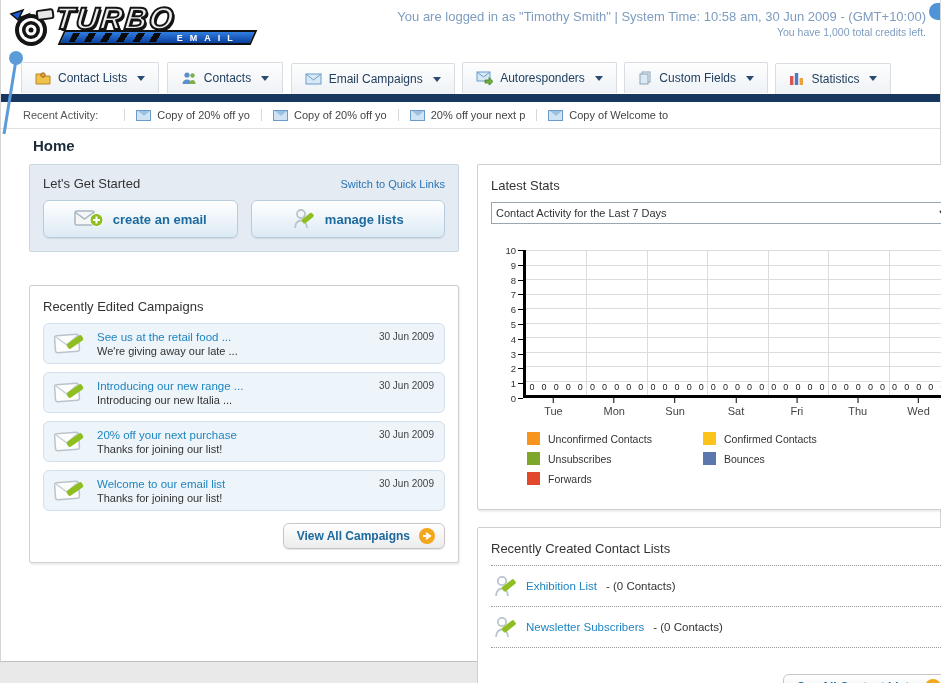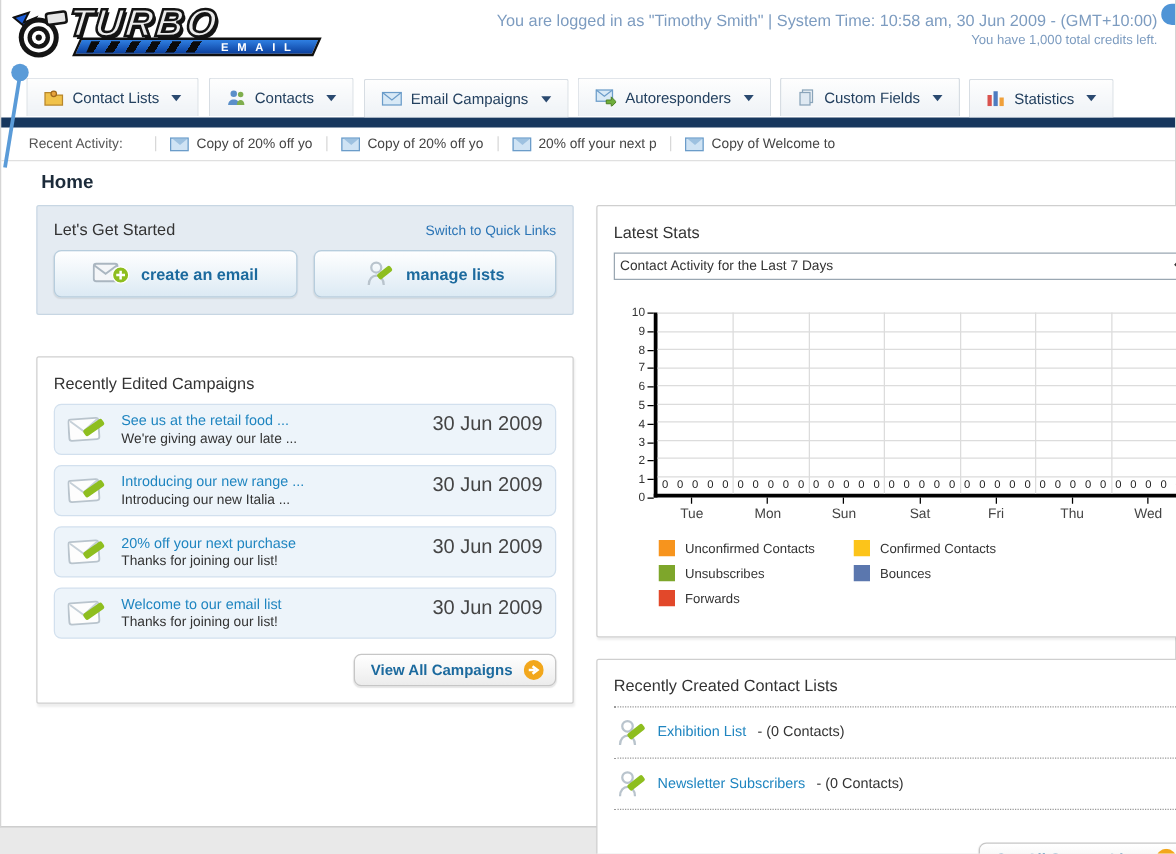--- a/index.html
+++ b/index.html
@@ -60,42 +60,42 @@
   
   .camp-panel { margin-top:33px; }
   .showbar { display:flex; align-items:center; background:#d8e8f6; padding:5px 9px; font-size:11px; margin-bottom:4px; }
   .show-label { color:#444; margin-right:9px; }
   .filter { color:#1e6bb8; margin-right:15px; cursor:pointer; }
   .filter.active { background:#fff; padding:3px 7px; margin-right:10px; border-radius:2px; color:#1e6bb8; }
   .camp-card { display:flex; align-items:flex-start; gap:9px; background:#edf4fa; border:1px solid #d2e0ee; border-radius:6px; padding:7px 10px 6px; margin-top:8px; cursor:pointer; }
   .camp-texts { flex:1; min-width:0; }
   .camp-title { font-size:11.5px; color:#1f85c0; cursor:pointer; }
   .camp-sub { font-size:11px; color:#333; margin-top:2px; }
-  .camp-date { font-size:16px; color:#444; white-space:nowrap;margin-left:24px; }
+  .camp-date { font-size:10px; color:#444; white-space:nowrap;margin-left:24px; }
   .btn-row { text-align:right; margin-top:12px; }
   .pill-btn { display:inline-flex; align-items:center; gap:9px; padding:4px 9px 4px 13px; background:linear-gradient(#ffffff,#ececec); border:1px solid #c6c6c6; border-radius:6px; font-size:12px; font-weight:bold; color:#1c6a9e; cursor:pointer; box-shadow:0 1px 1px rgba(0,0,0,0.1); }
 
   
   .stats-select { width:100%; height:22px; font-size:11px; color:#333; border:1px solid #9aa7b2; background:#fff; font-family:"Liberation Sans", sans-serif; }
   .chart { margin:26px 4px 0 6px; }
   .plot-wrap { position:relative; margin-left:26px; }
   .plot { position:relative; height:148px; border-left:3px solid #000; border-bottom:3px solid #000; }
   .hgrid { position:absolute; left:0; right:0; height:1px; background:#dcdcdc; }
   .vgrid { position:absolute; top:0; bottom:0; width:1px; background:#dcdcdc; }
   .ylabels { position:absolute; left:-26px; top:0; bottom:0; width:26px; }
   .ytick { position:absolute; right:0; height:0; }
   .ytick span { position:absolute; right:7px; top:-5px; font-size:9.5px; color:#333; }
   .ytick i { position:absolute; right:0; top:0; width:5px; height:1px; background:#000; }
   .zval { position:absolute; bottom:3px; transform:translateX(-50%); font-size:9px; color:#222; }
   .xlabels { position:relative; height:24px; margin-left:26px; }
   .xtick { position:absolute; top:0; transform:translateX(-50%); text-align:center; }
   .xtick i { display:block; width:1px; height:5px; background:#000; margin:0 auto; }
   .xtick span { display:block; font-size:11px; color:#444; margin-top:2px; }
   .legend { display:flex; flex-wrap:wrap; margin:10px 0 4px 30px; }
-  .lg-item { display:flex; align-items:center; gap:8px; width:156px; margin-bottom:7px; }
+  .lg-item { display:flex; align-items:center; gap:8px; width:176px; margin-bottom:7px; }
   .sw { width:13px; height:13px; flex:none; }
   .lg-label { font-size:10.5px; color:#333; }
 
   
   .cl-panel { margin-top:17px; }
   .cl-items { border-top:1px dotted #999; }
   .cl-item { display:flex; align-items:center; gap:9px; padding:7px 2px; border-bottom:1px dotted #999; font-size:11.5px; }
   .cl-link { color:#1f85c0; cursor:pointer; }
   .cl-detail { color:#333; }
   .cl-btnrow { text-align:right; margin:26px 2px 2px; }

